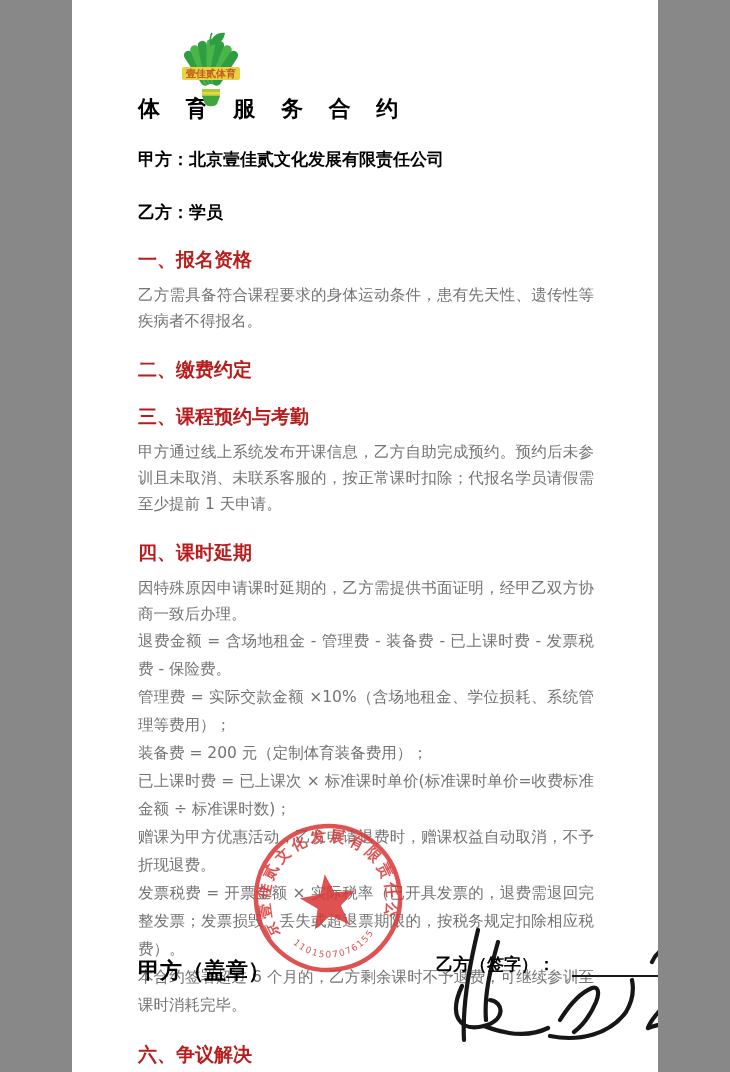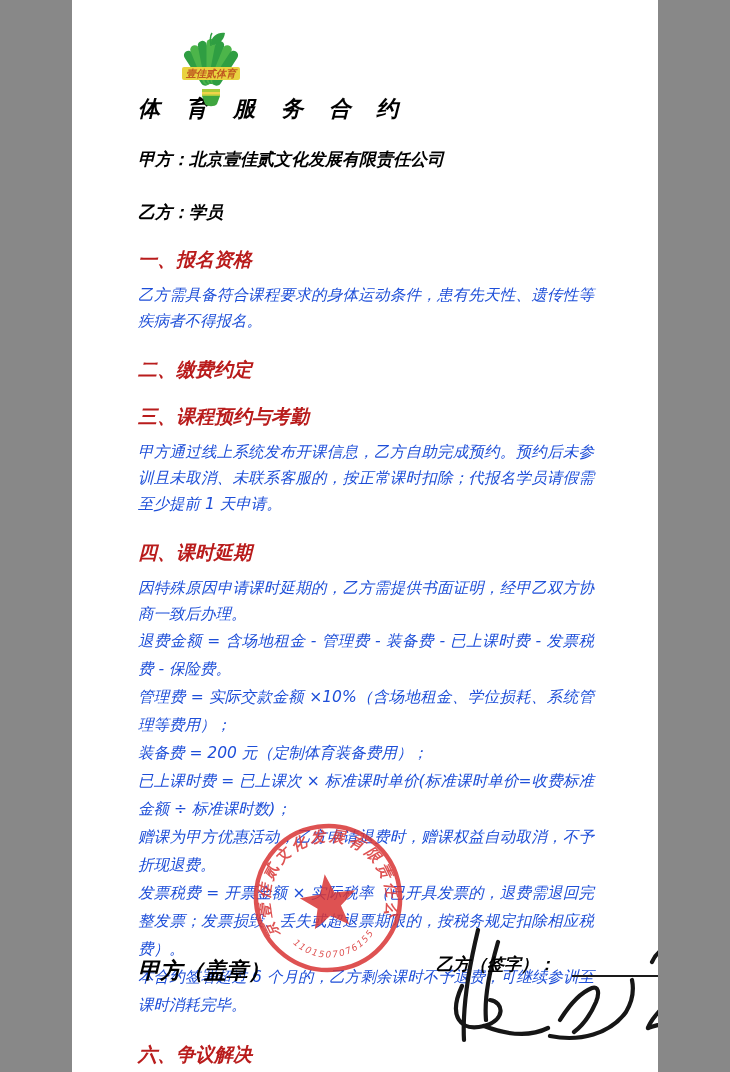--- a/index.html
+++ b/index.html
@@ -1,33 +1,33 @@
 <!DOCTYPE html>
 <html><head>
 <meta charset="utf-8">
 <style>
   html,body{margin:0;padding:0;background:#888;}
   .page{
     position:relative;width:586px;height:1072px;margin:0 auto;background:#ffffff;
-    font-family:"DejaVu Sans","Liberation Sans",sans-serif;color:#222;overflow:hidden;font-style:italic;
+    font-family:"DejaVu Sans","Liberation Sans",sans-serif;color:#222;overflow:hidden;
   }
   .logo{position:absolute;left:98px;top:32px;width:82px;height:80px;}
   .doc{padding:0 64px 0 66px;}
   .title{
     padding-top:94px;font-size:22px;font-weight:bold;
     letter-spacing:9px;color:#000;
   }
   .party{font-size:17px;font-weight:bold;color:#000;}
   .party-a{margin-top:24px;}
   .party-b{margin-top:30px;}
   h2.sec{
     font-size:19px;font-weight:bold;color:#b91c1c;margin:23px 0 11px 0;line-height:24px;
   }
   p.body{
-    font-size:15.5px;line-height:26px;color:#1d4ed8;margin:0;text-align:justify;
+    font-size:15.5px;line-height:26px;color:#737373;margin:0;text-align:justify;
   }
   .refund p.body{line-height:28px;}
   .stamp{position:absolute;left:176px;top:818px;width:160px;height:160px;opacity:.85;transform:rotate(-8deg);}
   .signature{position:absolute;left:368px;top:928px;width:310px;height:135px;}
   .footer-a{position:absolute;left:66px;top:956px;font-size:22px;font-weight:bold;color:#000;}
   .footer-b{position:absolute;left:364px;top:953px;font-size:17px;font-weight:bold;color:#000;}
   .sign-line{position:absolute;left:500px;top:975px;width:170px;border-bottom:2px solid #1a1a1a;}
   .seal-text{font-family:"DejaVu Sans",sans-serif;}
 </style>
 </head>

